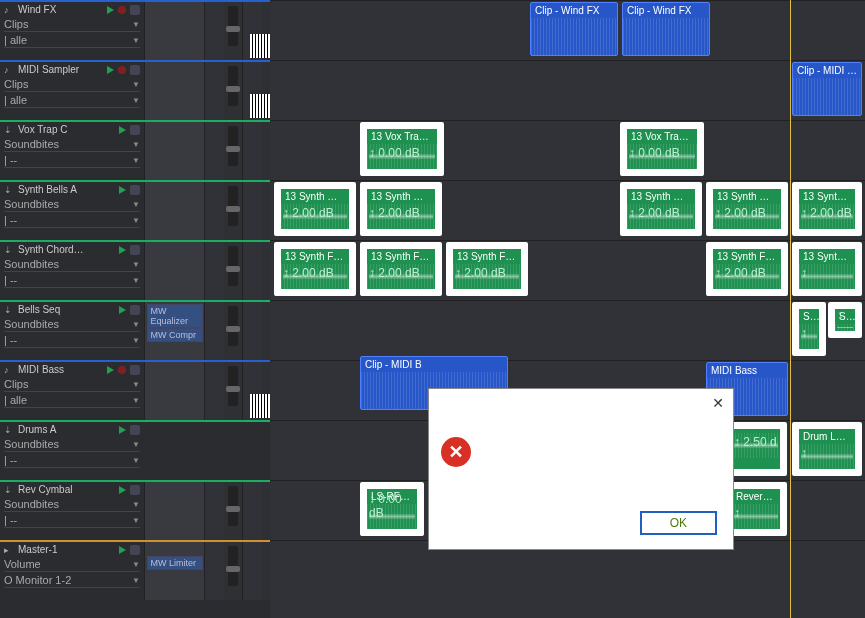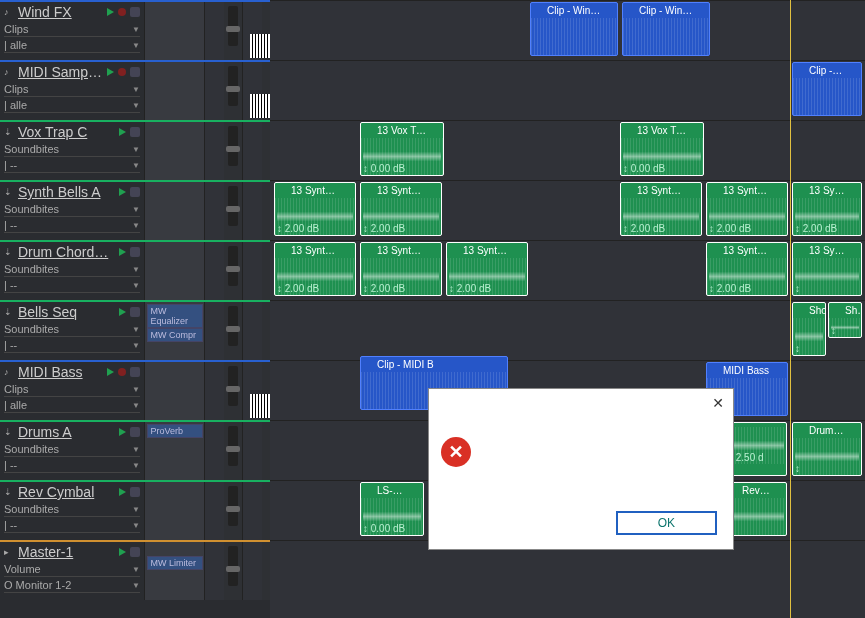--- a/index.html
+++ b/index.html
@@ -7,49 +7,49 @@
   .container { display: flex; width: 865px; height: 618px; }
   .track-list { width: 270px; background: #2a2c30; }
   .track { border-top: 2px solid; }
   .track.midi { border-color: #2860d0; }
   .track.audio { border-color: #18b060; }
   .track.master { border-color: #d09030; }
   .track-inner { display: flex; height: 58px; }
   .track-left { width: 144px; padding: 2px 4px; }
   .track-header { display: flex; align-items: center; gap: 4px; margin-bottom: 2px; }
   .ticon { width: 10px; height: 10px; font-size: 9px; flex-shrink: 0; }
-  .tname { color: #ccc; flex: 1; overflow: hidden; text-overflow: ellipsis; white-space: nowrap; font-size: 14px; text-decoration: underline; }
+  .tname { color: #ccc; flex: 1; overflow: hidden; text-overflow: ellipsis; white-space: nowrap; font-size: 10px; }
   .play-icon { width:0; height:0; border-left: 7px solid #20a050; border-top: 4px solid transparent; border-bottom: 4px solid transparent; cursor: pointer; }
   .rec-icon { width: 8px; height: 8px; border-radius: 50%; background: #802020; cursor:pointer; }
   .mute-icon { width: 10px; height: 10px; background: #445; border-radius:2px; cursor:pointer; }
   .dropdown { display: flex; justify-content: space-between; align-items:center; border-bottom: 1px solid #444; padding: 1px 0; margin: 1px 0; cursor:pointer; }
   .dd-arrow { font-size: 8px; color:#888; }
   .track-right { flex:1; display:flex; position:relative; background:#2e3034; }
   .slot { width:40px; height:100%; border-left:1px solid #222; background:#383a40; display:flex; align-items:center; justify-content:center; font-size:8px; color:#999; text-align:center; }
   .slot.small { width:20px; background:#303238; }
   .fx-box { background:#345080; color:#bbd; font-size:9px; padding:1px 3px; width:56px; text-align:left; border:1px solid #446; }
   .kb-icon { width:20px; height:24px; background: repeating-linear-gradient(90deg,#fff 0 2px,#000 2px 3px); position:absolute; right:0; bottom:2px; }
   .vslider { width:10px; height:40px; background:#222; border-radius:2px; position:relative; margin:4px; }
   .vslider::after { content:''; position:absolute; left:-2px; right:-2px; height:6px; top:20px; background:#666; border-radius:2px; }
   .timeline { flex:1; background:#303238; position:relative; overflow:hidden; }
   .lane { position:absolute; left:0; right:0; border-top:1px solid #222; }
   .clip { position:absolute; border-radius:2px; font-size:9px; overflow:hidden; }
   .clip-midi { background:#2656c8; border:1px solid #5080ff; color:#fff; }
-  .clip-audio { background:#1e9050; border:1px solid #ffffff; color:#fff; }
-  .clip-head { padding:2px 16px; font-size:10px; white-space:nowrap; overflow:hidden; text-overflow:ellipsis; }
+  .clip-audio { background:#1e9050; border:7px solid #ffffff; color:#fff; }
+  .clip-head { padding:2px 4px; font-size:10px; white-space:nowrap; overflow:hidden; text-overflow:ellipsis; }
   .clip-body { height:calc(100% - 15px); background: repeating-linear-gradient(90deg, rgba(255,255,255,0.12) 0 1px, transparent 1px 3px); position:relative; }
   .clip-audio .clip-body::before { content:''; position:absolute; inset:2px; background: linear-gradient(to bottom, transparent 35%, rgba(255,255,255,0.45) 50%, transparent 65%); }
-  .clip-db { position:absolute; bottom:1px; left:2px; font-size:10px; color: #b8f0d0; }
+  .clip-db { position:absolute; bottom:9px; left:2px; font-size:12px; color: #b8f0d0; }
   .playhead { position:absolute; top:0; bottom:0; width:1px; background:#e0c040; left:520px; z-index:5; }
   .dialog { position:absolute; background:#fff; border:1px solid #888; left:428px; top:388px; width:306px; height:162px; z-index:100; }
   .dlg-close { position:absolute; right:6px; top:6px; font-size:14px; color:#333; cursor:pointer; width:18px; height:18px; text-align:center; }
   .dlg-body { display:flex; padding: 48px 12px 12px 12px; gap:12px; }
   .err-icon { width:30px; height:30px; border-radius:50%; background:#d93025; display:flex; align-items:center; justify-content:center; color:#fff; font-size:18px; font-weight:bold; flex-shrink:0; }
   .dlg-msg { color:#222; font-size:12px; padding-top:4px; }
-  .dlg-ok { position:absolute; right:16px; bottom:14px; background:#fff; border:2px solid #2060c0; padding:3px 40px; font-size:12px; color:#0f766e; cursor:pointer; }
+  .dlg-ok { position:absolute; right:16px; bottom:14px; background:#fff; border:2px solid #2060c0; padding:3px 28px; font-size:12px; color:#4d7c0f; cursor:pointer; }
 </style>
 </head>
 <body>
 
 <div class="container">
   <div class="track-list" id="track-list">
       <div class="track midi">
     <div class="track-inner">
       <div class="track-left">
         <div class="track-header">
@@ -159,21 +159,21 @@
         <div class="slot small"></div>
 
       </div>
     </div>
       </div>
       <div class="track audio">
     <div class="track-inner">
       <div class="track-left">
         <div class="track-header">
           <span class="ticon">⇣</span>
-          <span class="tname">Drum Chord…</span>
+          <span class="tname">Synth Chord…</span>
           <span class="play-icon"></span>
 
           <span class="mute-icon"></span>
         </div>
         <div class="dropdown">
               <span>Soundbites</span>
               <span class="dd-arrow">▼</span>
             </div>
         <div class="dropdown">
               <span>| --</span>
@@ -259,29 +259,20 @@
           <span class="mute-icon"></span>
         </div>
         <div class="dropdown">
               <span>Soundbites</span>
               <span class="dd-arrow">▼</span>
             </div>
         <div class="dropdown">
               <span>| --</span>
               <span class="dd-arrow">▼</span>
             </div>
-      </div>
-      <div class="track-right">
-        <div class="slot" style="display:flex;flex-direction:column;justify-content:flex-start;width:60px;padding:2px;">
-              <div class="fx-box">ProVerb</div>
-            </div>
-        <div class="slot small"></div>
-        <div class="vslider"></div>
-        <div class="slot small"></div>
-
       </div>
     </div>
       </div>
       <div class="track audio">
     <div class="track-inner">
       <div class="track-left">
         <div class="track-header">
           <span class="ticon">⇣</span>
           <span class="tname">Rev Cymbal</span>
           <span class="play-icon"></span>

